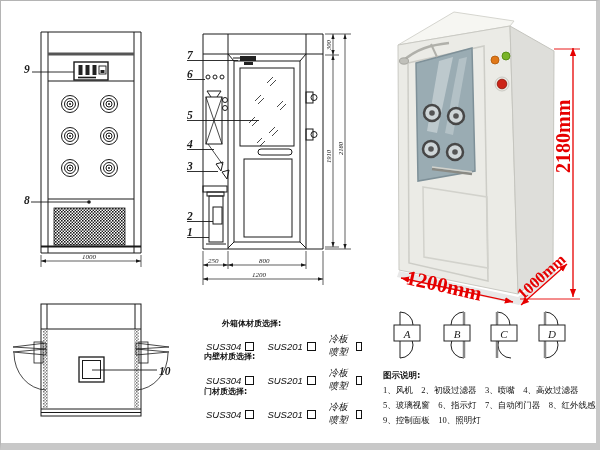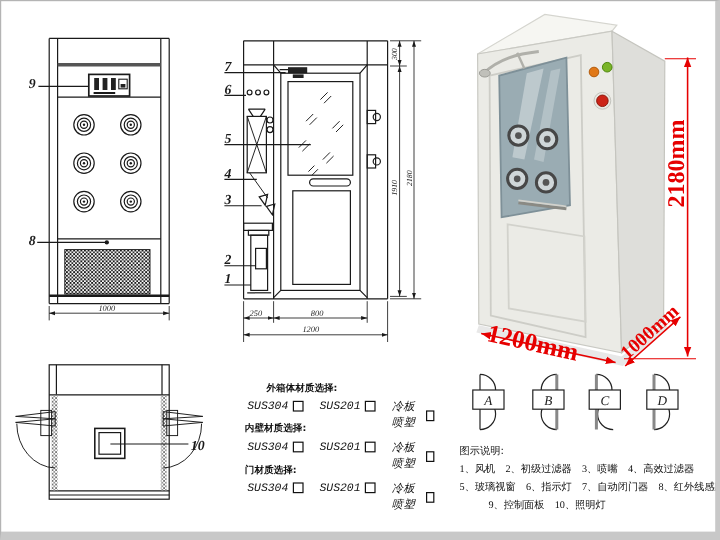--- a/index.html
+++ b/index.html
@@ -6,25 +6,25 @@
   .page{
     position:relative;width:600px;height:450px;box-sizing:border-box;
     background:#fff;overflow:hidden;
     border-top:1px solid #b4b4b4;border-left:1px solid #b4b4b4;
     border-right:4px solid #c8c8c8;border-bottom:7px solid #c8c8c8;
     font-family:"Liberation Sans",sans-serif;
   }
   svg{position:absolute;left:0;top:0;}
   .abs{position:absolute;}
   .mat-label{font-size:8px;font-weight:bold;color:#111;font-family:"DejaVu Sans",sans-serif;white-space:pre;}
-  .mat-opts{display:flex;align-items:flex-start;column-gap:13px;font-size:9.5px;font-style:italic;
-            font-family:Liberation Mono, monospace;color:#111;}
+  .mat-opts{display:flex;align-items:center;column-gap:13px;font-size:9.5px;font-style:italic;
+            font-family:Liberation Sans, sans-serif;color:#111;}
   .opt{display:flex;align-items:center;}
   .cb{display:inline-block;width:7px;height:7px;border:1.2px solid #111;margin-left:4px;background:#fff;}
-  .legend-title{font-size:8.5px;font-weight:normal;color:#111;font-family:"DejaVu Sans",sans-serif;white-space:pre;}
+  .legend-title{font-size:8.5px;font-weight:bold;color:#111;font-family:"DejaVu Sans",sans-serif;white-space:pre;}
   .legend-line{font-size:8.5px;color:#111;font-family:Liberation Serif, serif;white-space:pre;}
 </style>
 </head>
 <body>
 
 <div class="page">
 
 <svg width="600" height="450" viewBox="0 0 600 450">
   <defs>
     <marker id="ab" viewBox="0 0 10 10" refX="9" refY="5" markerWidth="8" markerHeight="8" orient="auto-start-reverse">
@@ -328,16 +328,16 @@
           <span>冷板喷塑</span>
           <span class="cb"></span>
         </span>
   </div>
 </div>
 
 <div class="abs" style="left:382px;top:369px;width:216px;">
   <div class="legend-title abs" style="left:0;top:0;">图示说明:</div>
   <div class="legend-line abs" style="left:0;top:15px;">1、风机    2、初级过滤器    3、喷嘴    4、高效过滤器</div>
   <div class="legend-line abs" style="left:0;top:30px;">5、玻璃视窗    6、指示灯    7、自动闭门器    8、红外线感应器</div>
-  <div class="legend-line abs" style="left:0;top:45px;margin-left:24px;">9、控制面板    10、照明灯</div>
+  <div class="legend-line abs" style="left:0;top:45px;">9、控制面板    10、照明灯</div>
 </div>
 
 </div>
 
 </body></html>

